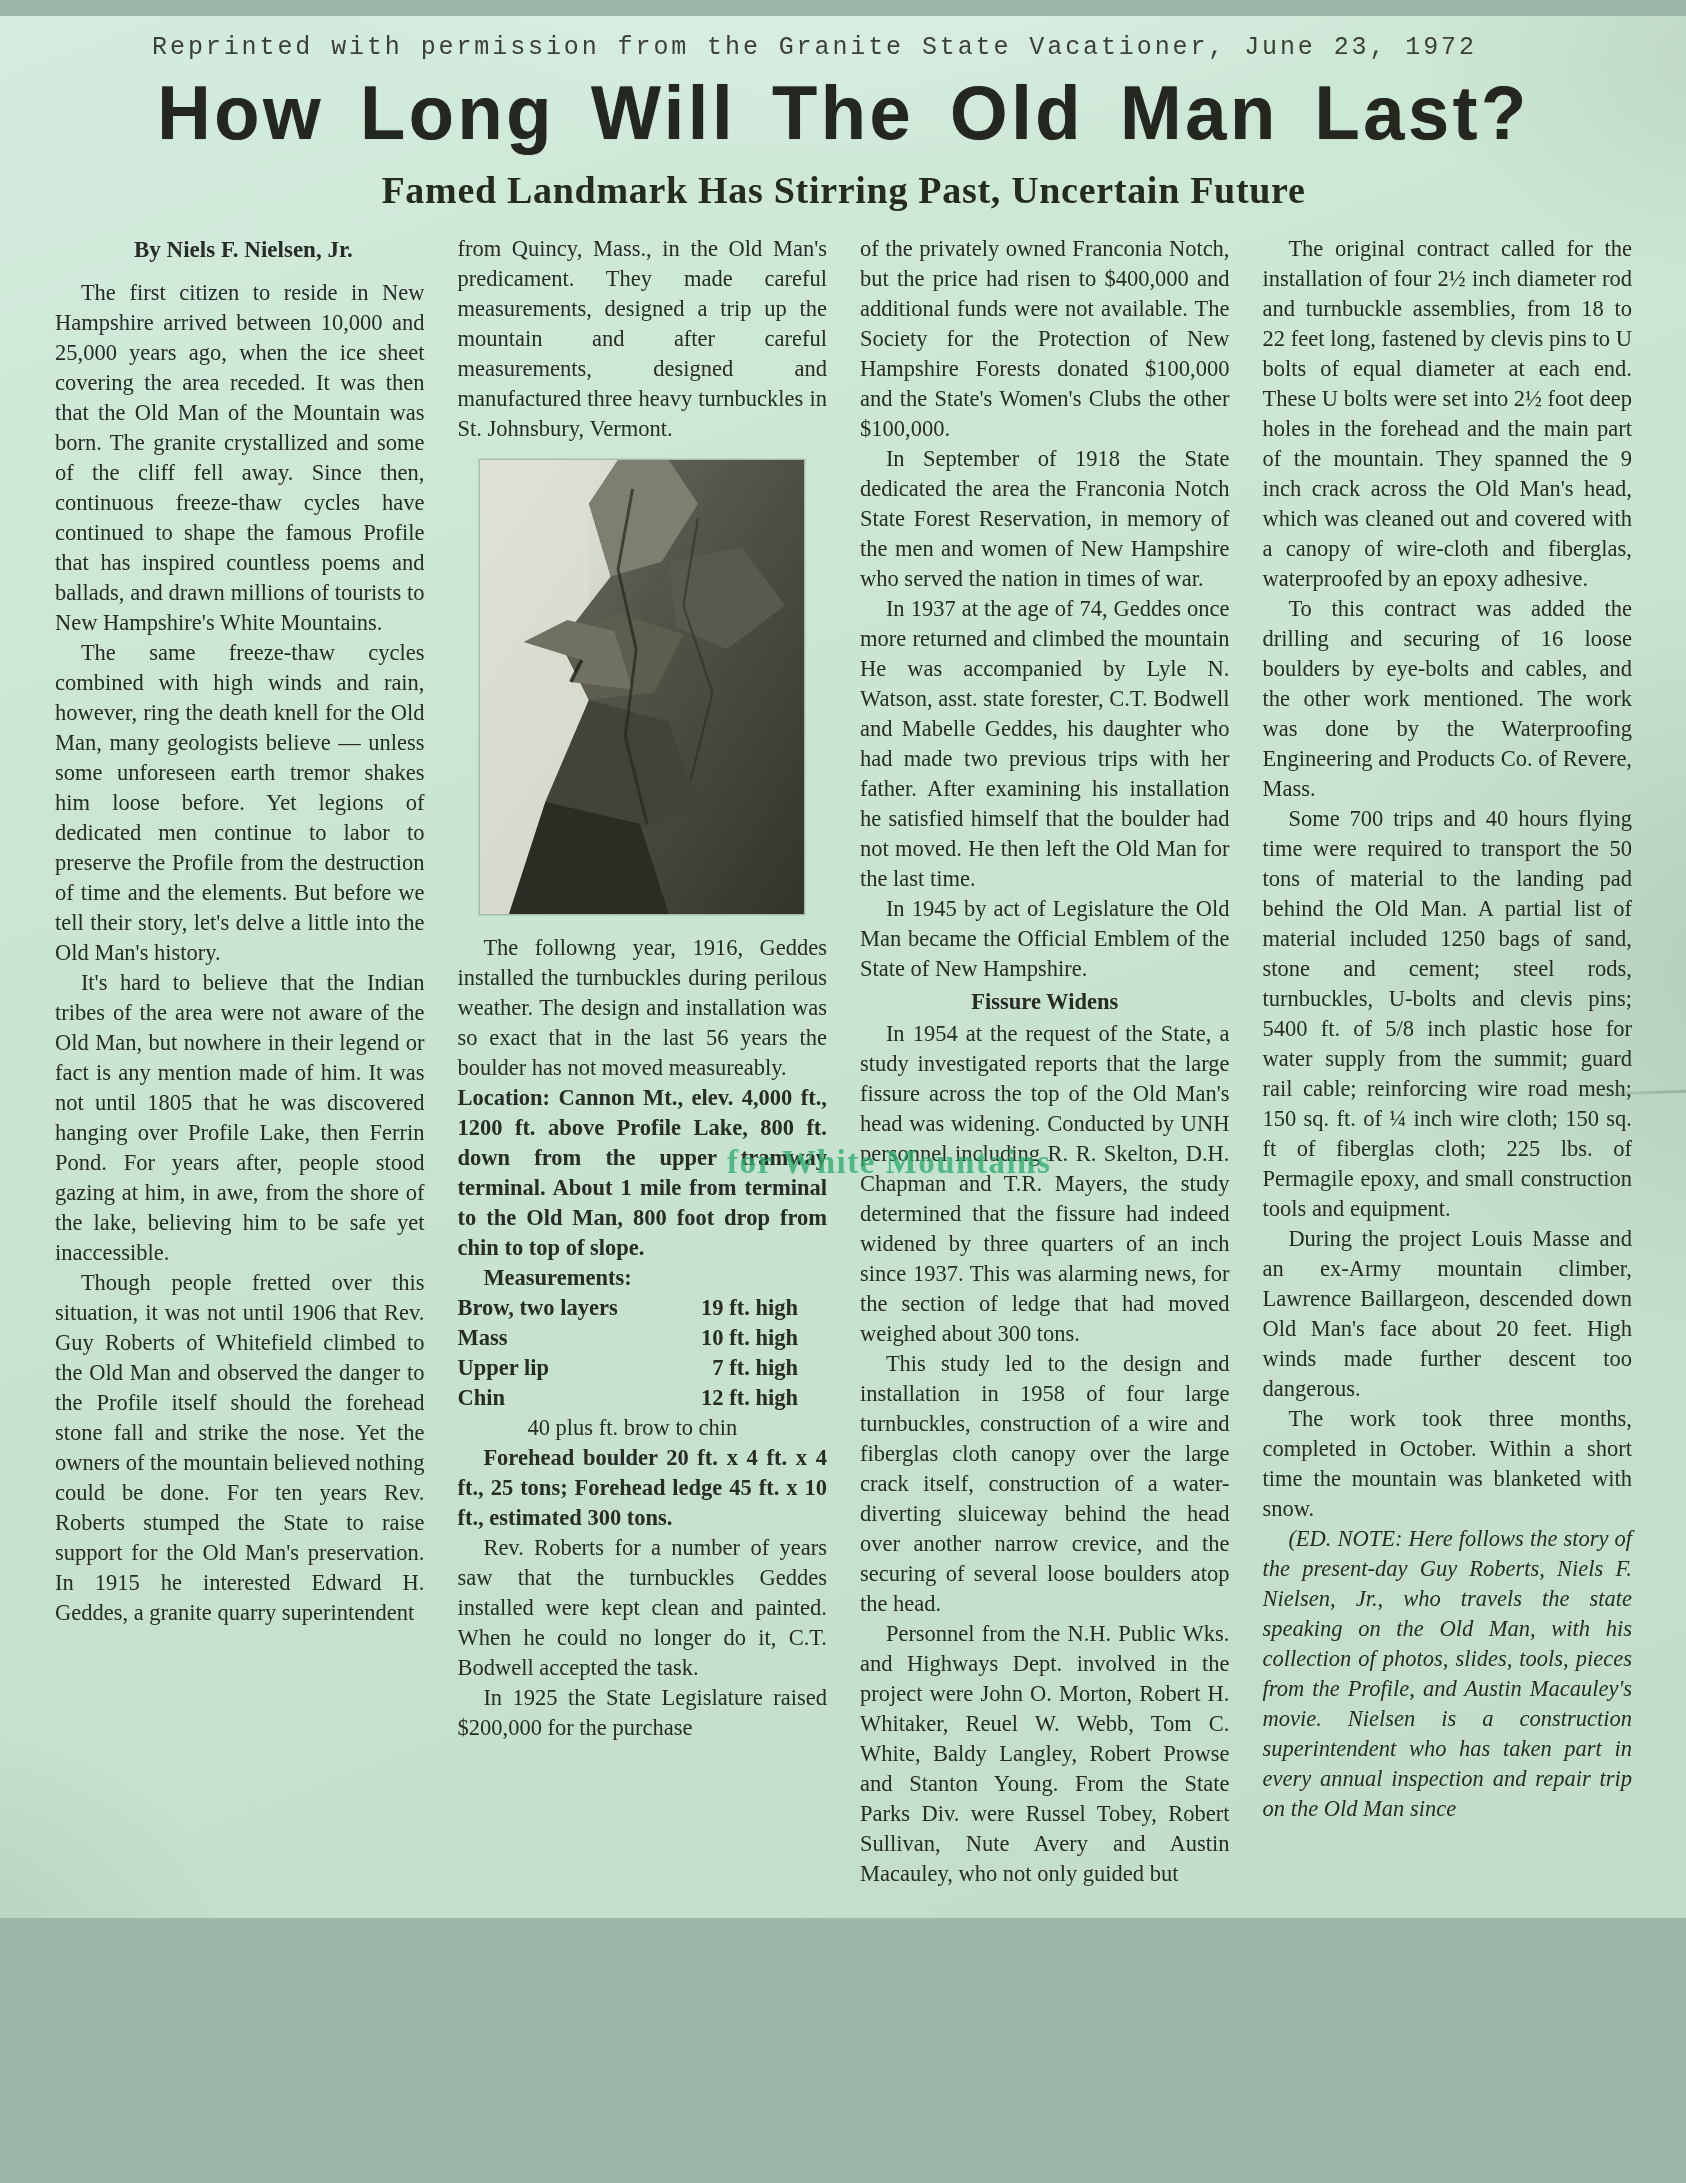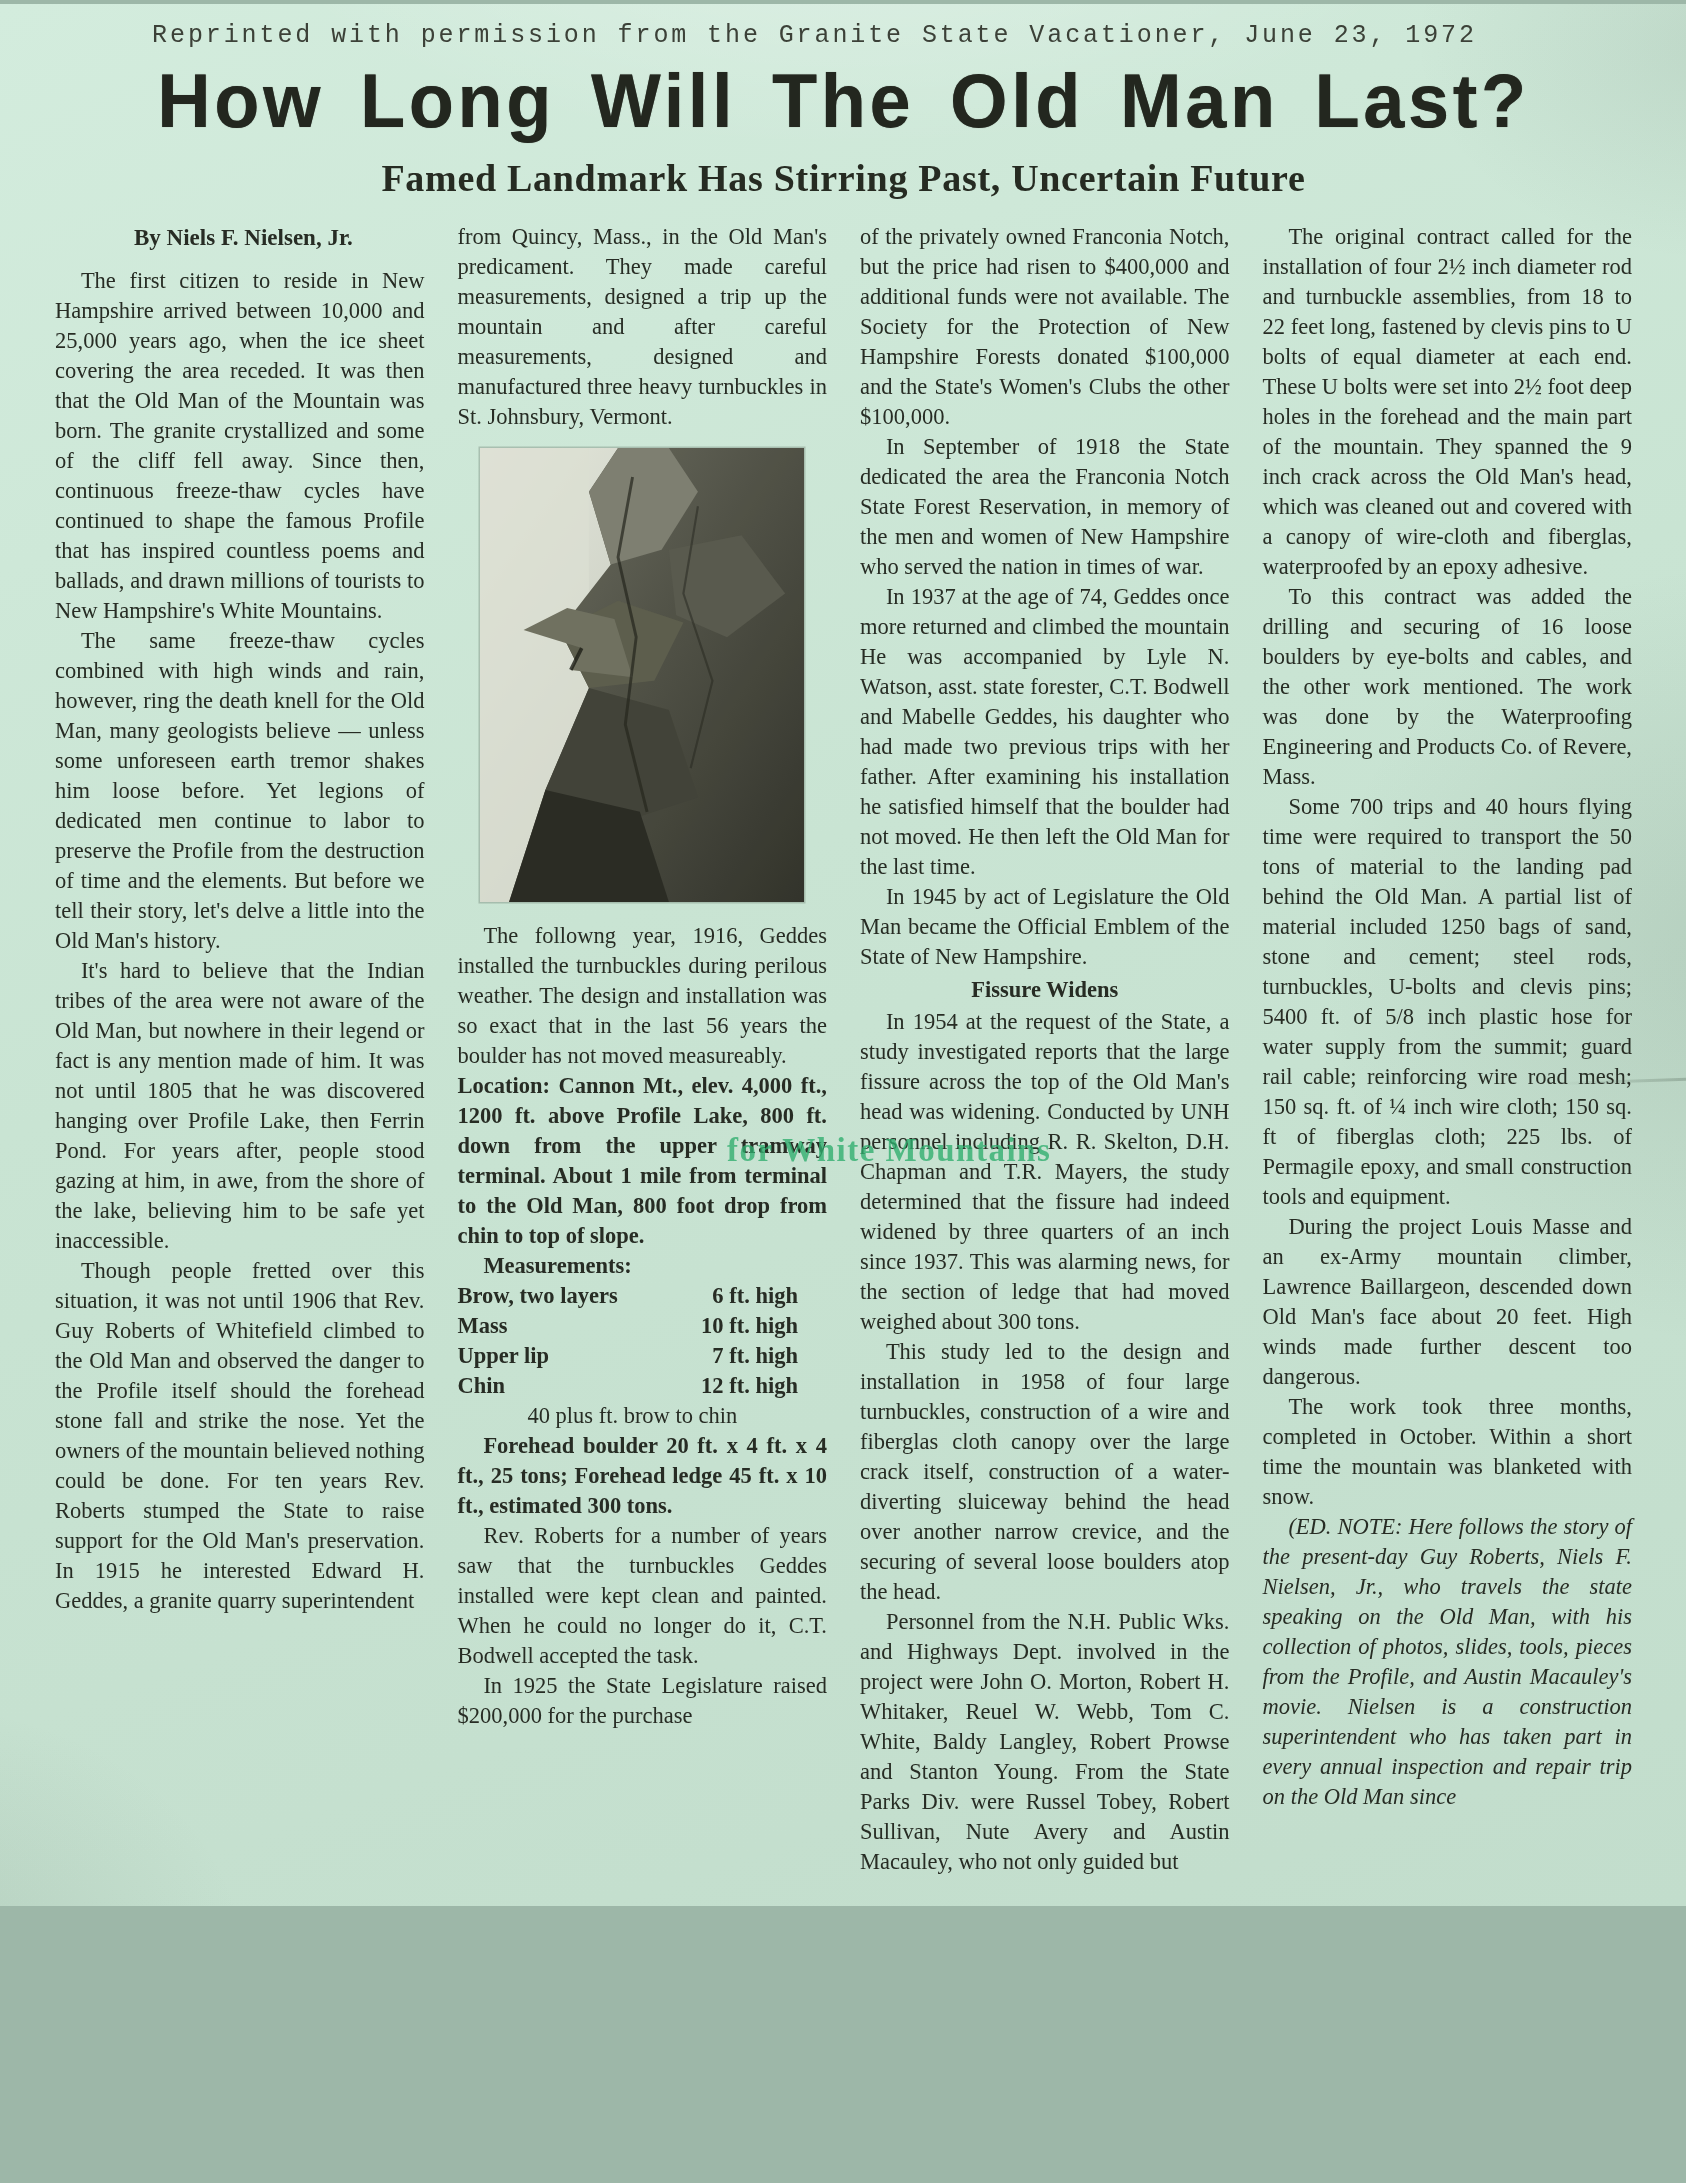--- a/index.html
+++ b/index.html
@@ -1,19 +1,19 @@
 <!DOCTYPE html>
 <html style="font-size:11.6px"><head>
 <meta charset="utf-8">
 <style>
   html,body{margin:0;padding:0;background:#9db7a8;}
   .page{
     position:relative;
     width:1687px;height:1902px;
-    margin:4px auto;
+    margin:16px auto;
     overflow:hidden;
     color:#272c24;
     font-family:"Liberation Serif", serif;
     background:
       radial-gradient(1018px 436px at 50% -116px, rgba(255,255,255,0.30), rgba(255,255,255,0) 60%),
       radial-gradient(727px 654px at 104% 50%, rgba(84,104,90,0.16), rgba(84,104,90,0) 60%),
       radial-gradient(582px 436px at -6% 103%, rgba(84,104,90,0.14), rgba(84,104,90,0) 60%),
       radial-gradient(509px 364px at 102% 2%, rgba(84,104,90,0.12), rgba(84,104,90,0) 60%),
       linear-gradient(160deg,#d3ecdd 0%, #c9e4d3 45%, #c2ddcc 100%);
     padding-top:17.4px;
@@ -164,21 +164,21 @@
         </svg>
       </figure>
 
       <p>The followng year, 1916, Geddes installed the turnbuckles during perilous weather. The design and installation was so exact that in the last 56 years the boulder has not moved measureably.</p>
       <p class="noindent charblock">Location: Cannon Mt., elev. 4,000 ft., 1200 ft. above Profile Lake, 800 ft. down from the upper tramway terminal. About 1 mile from terminal to the Old Man, 800 foot drop from chin to top of slope.</p>
       <p class="mlabel">Measurements:</p>
 
       <div>
         <div class="mrow">
           <span>Brow, two layers</span>
-          <span>6 ft. high</span>
+          <span>19 ft. high</span>
         </div>
         <div class="mrow">
           <span>Mass</span>
           <span>10 ft. high</span>
         </div>
         <div class="mrow">
           <span>Upper lip</span>
           <span>7 ft. high</span>
         </div>
         <div class="mrow">

